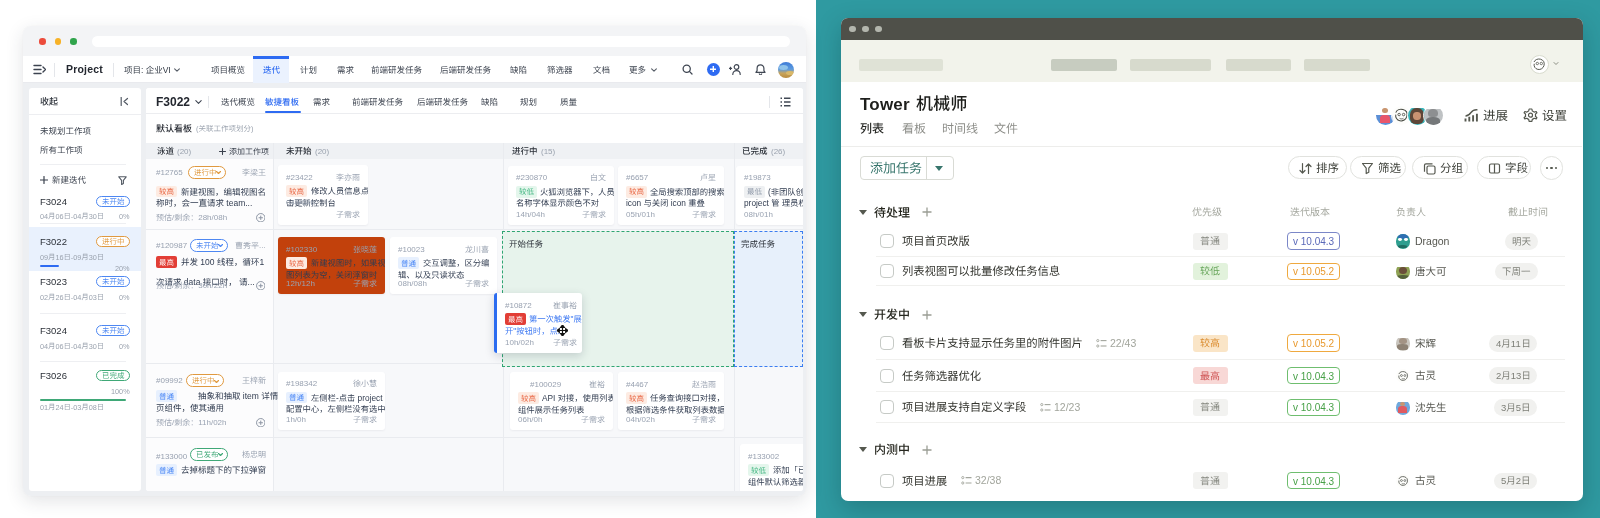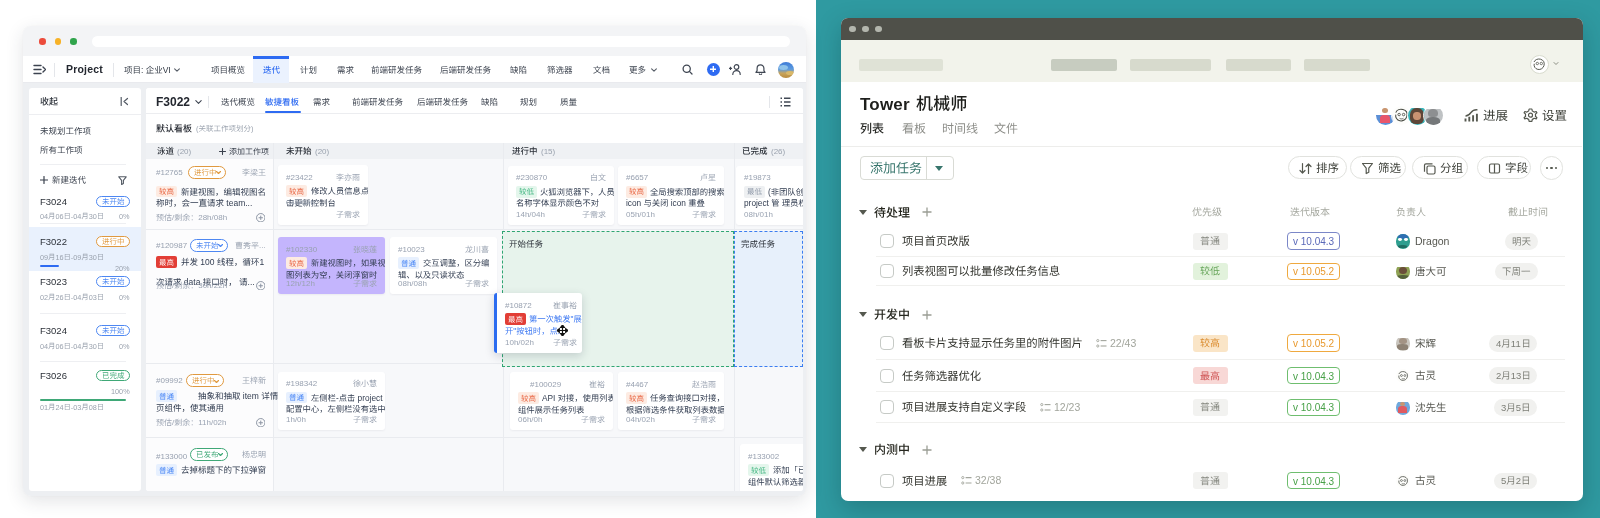--- a/index.html
+++ b/index.html
@@ -1217,21 +1217,21 @@
                 <use href="#r5458" x="5557"></use>
                 <use href="#r6743" x="6557"></use>
               </g>
               <text x="0.0" y="8.95" font-family="Liberation Sans" font-size="8.3" fill="#313C50" xml:space="preserve">project </text>
               <text x="35.5" y="8.95" font-family="Liberation Sans" font-size="8.3" fill="#313C50" xml:space="preserve"> </text>
             </svg></div>
           <div style="position:absolute;left:8.0px;top:43.1px;line-height:0"><svg width="30" height="11" viewBox="0 0 30 11" style="overflow:visible">
               <text x="0.0" y="8.34" font-family="Liberation Sans" font-size="8" fill="#9AA3B2" xml:space="preserve">08h/01h</text>
             </svg></div>
         </div>
-        <div style="position:absolute;left:132.0px;top:149.0px;width:106.5px;height:57.0px;background:#c4b5fd;border-radius:3px;box-shadow:0 1px 2px rgba(30,40,60,.06);box-sizing:border-box;overflow:hidden">
+        <div style="position:absolute;left:132.0px;top:149.0px;width:106.5px;height:57.0px;background:#c2410c;border-radius:3px;box-shadow:0 1px 2px rgba(30,40,60,.06);box-sizing:border-box;overflow:hidden">
           <div style="position:absolute;left:8.0px;top:6.5px;line-height:0"><svg width="33" height="11" viewBox="0 0 33 11" style="overflow:visible">
               <text x="0.0" y="8.34" font-family="Liberation Sans" font-size="8" fill="#98A1B0" xml:space="preserve">#102330</text>
             </svg></div>
           <div style="position:absolute;left:74.5px;top:6.5px;line-height:0"><svg width="25" height="11" viewBox="0 0 25 11" style="overflow:visible">
               <g transform="translate(0,8.34) scale(0.00800,-0.00800)" fill="#98A1B0">
                 <use href="#r5F20" x="0"></use>
                 <use href="#r6653" x="1000"></use>
                 <use href="#r83B2" x="2000"></use>
               </g>
             </svg></div>

